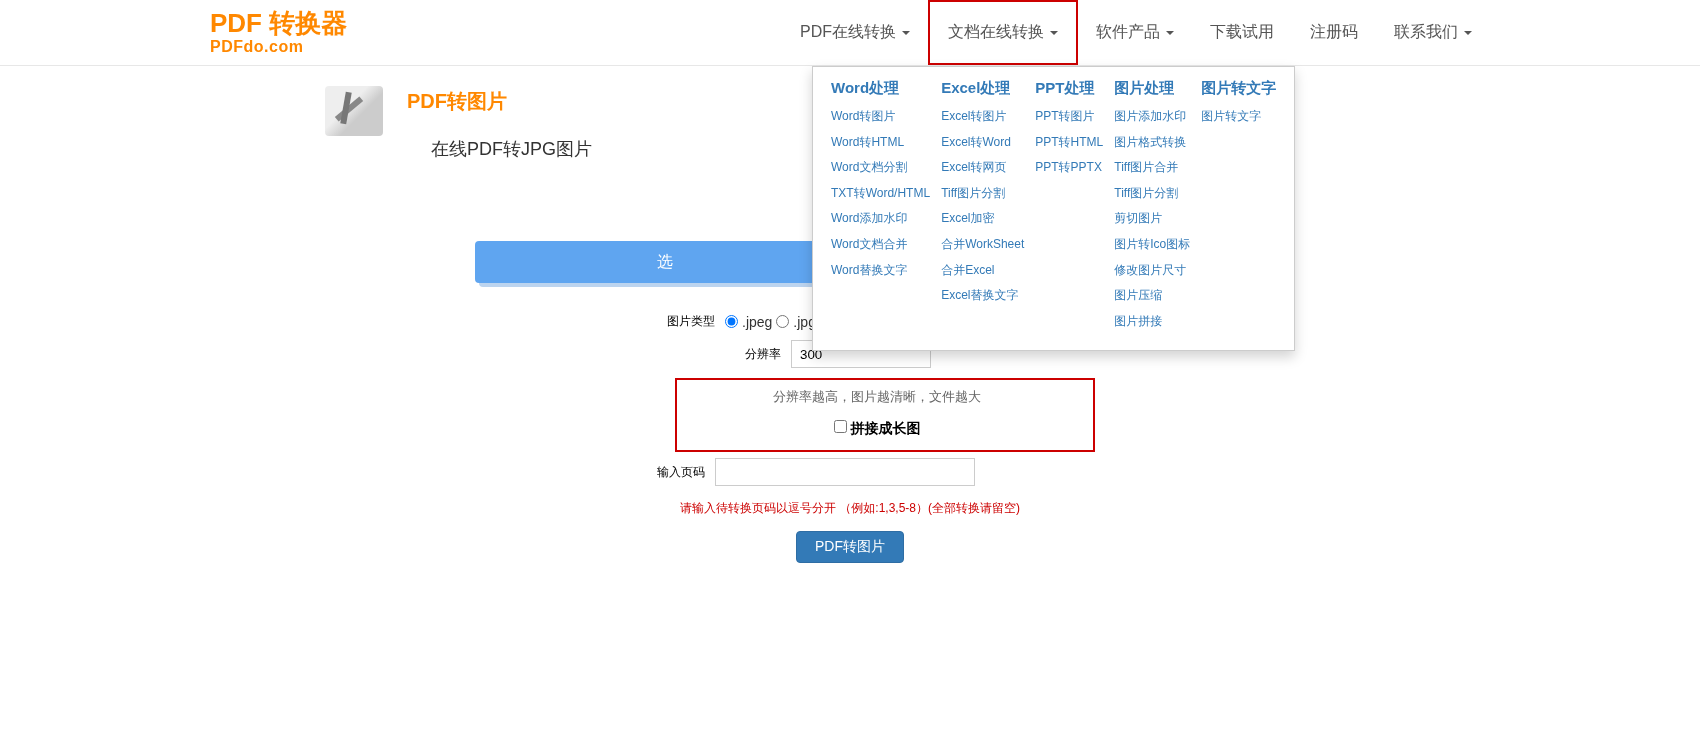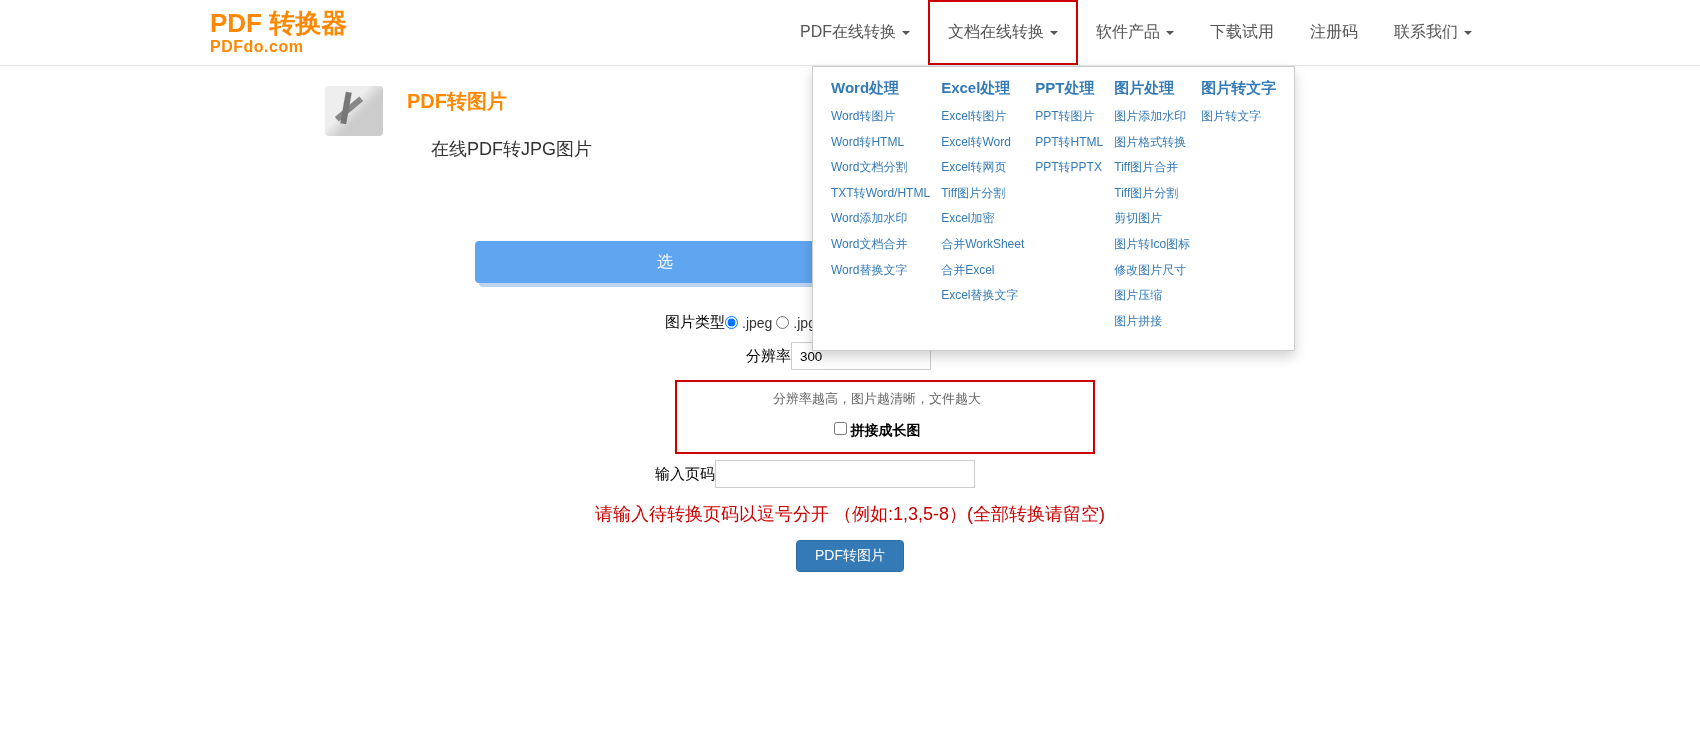--- a/index.html
+++ b/index.html
@@ -20,28 +20,28 @@
   .mega-item { color: #337ab7; text-decoration: none; font-size: 12px; line-height: 1.8; white-space: nowrap; cursor: pointer; }
   .content { width: 1050px; margin: 20px auto 0 auto; }
   .title-row { display: flex; align-items: flex-start; gap: 24px; margin-bottom: 10px; }
   .tool-icon { width: 58px; height: 50px; background: linear-gradient(135deg,#eee 40%,#ccc 60%); border-radius: 4px; position: relative; flex-shrink: 0; }
   .tool-icon::before { content:""; position:absolute; left:8px; top:20px; width:32px; height:6px; background:#888; transform:rotate(-40deg); }
   .tool-icon::after { content:""; position:absolute; left:18px; top:6px; width:6px; height:32px; background:#777; transform:rotate(10deg); }
   .page-title { color: #ff8800; font-size: 20px; font-weight: bold; margin-top: 2px; }
   .subtitle { font-size: 18px; color: #333; margin: 18px 0 90px 120px; }
   .upload-btn { width: 380px; height: 42px; background: #5fa5f0; color: #fff; font-size: 16px; border: none; border-radius: 4px; margin: 0 0 20px 150px; cursor: pointer; box-shadow: 4px 4px 0 #bcd4ef; }
   .form-row { display: flex; align-items: center; margin: 10px 0; justify-content: flex-start; }
-  .form-label { width: 400px; text-align: right; font-size: 15px; color: #000; }
+  .form-label { width: 400px; text-align: right; padding-right: 10px; font-size: 12px; color: #000; }
   .radio-group { display: flex; align-items: center; gap: 4px; font-size: 14px; }
   .resolution-input { width: 140px; padding: 4px 8px; border: 1px solid #ccc; height: 28px; }
   .highlight-box { border: 2px solid #c00; width: 420px; margin: 0 0 0 350px; padding: 8px 16px 12px 0; text-align: center; }
   .hint-text { color: #666; font-size: 13px; margin-bottom: 14px; }
   .checkbox-row { font-size: 14px; font-weight: bold; color: #000; }
   .page-input { width: 260px; padding: 4px 8px; border: 1px solid #ccc; height: 28px; }
-  .red-hint { color: #c00; text-align: center; margin: 14px 0; font-size: 18px; }
+  .red-hint { color: #c00; text-align: center; margin: 14px 0; font-size: 12px; }
   .submit-btn { display: block; margin: 14px auto; background: #337ab7; color: #fff; border: 1px solid #2e6da4; padding: 6px 18px; border-radius: 4px; font-size: 14px; cursor: pointer; }
 </style>
 </head>
 <body>
 
 <div class="navbar">
   <div class="nav-container">
     <div class="logo">
       <span class="logo-main">PDF 转换器</span>
       <span class="logo-sub">PDFdo.com</span>

